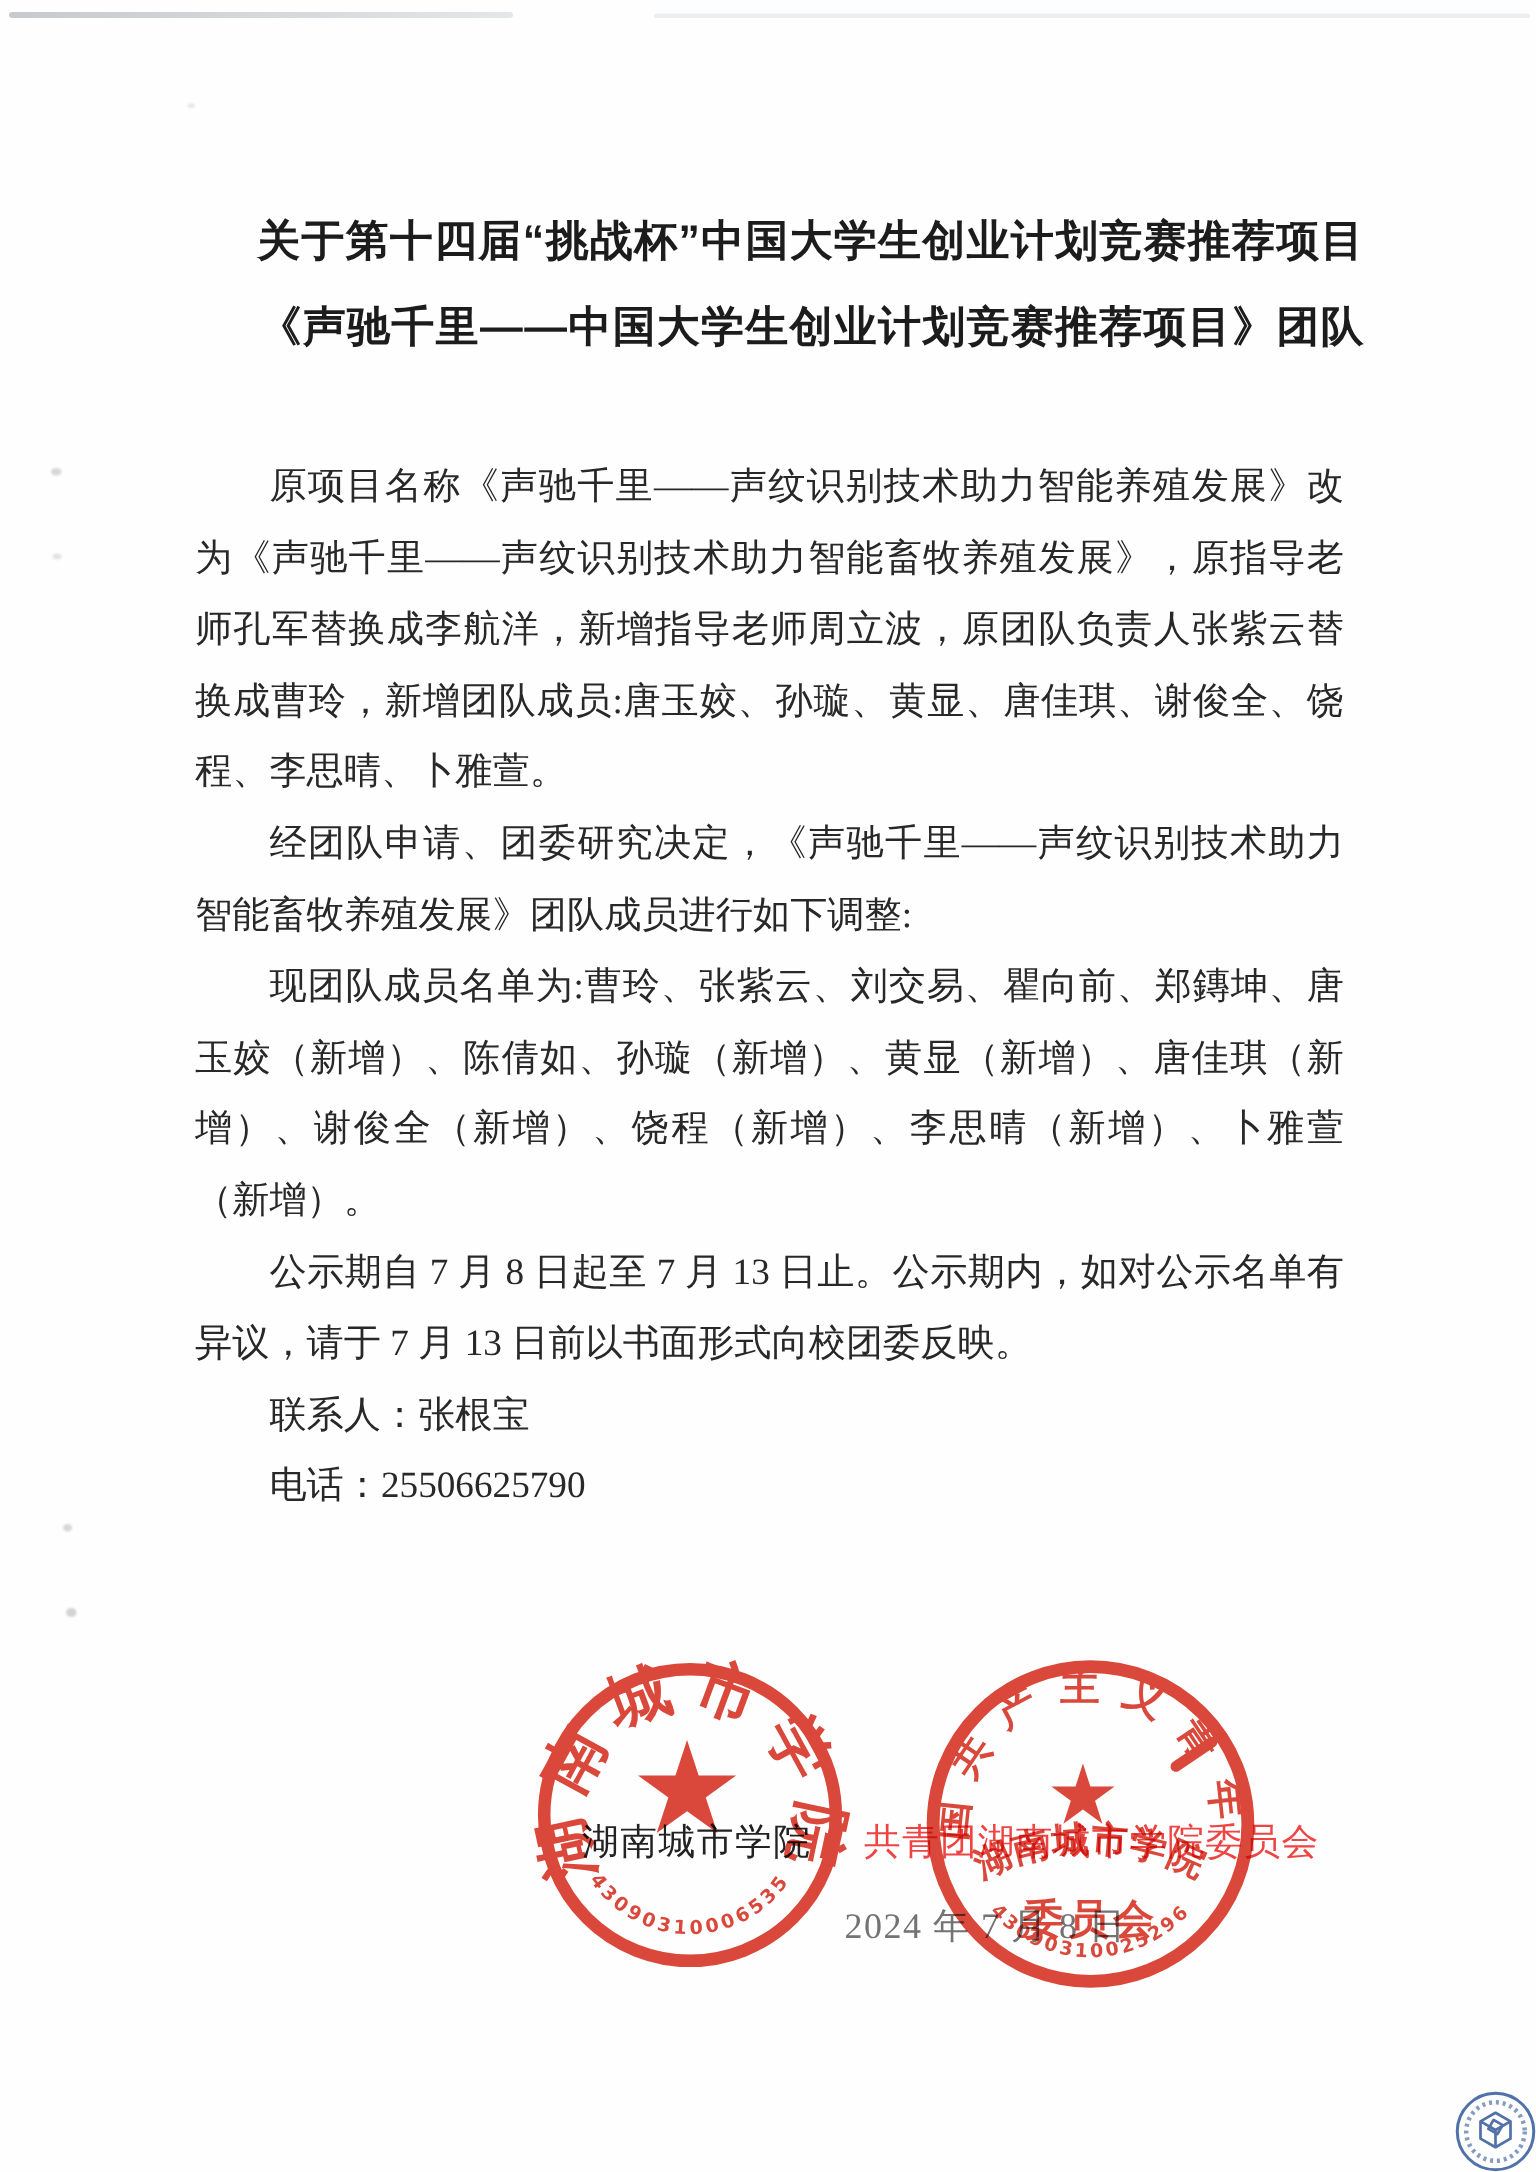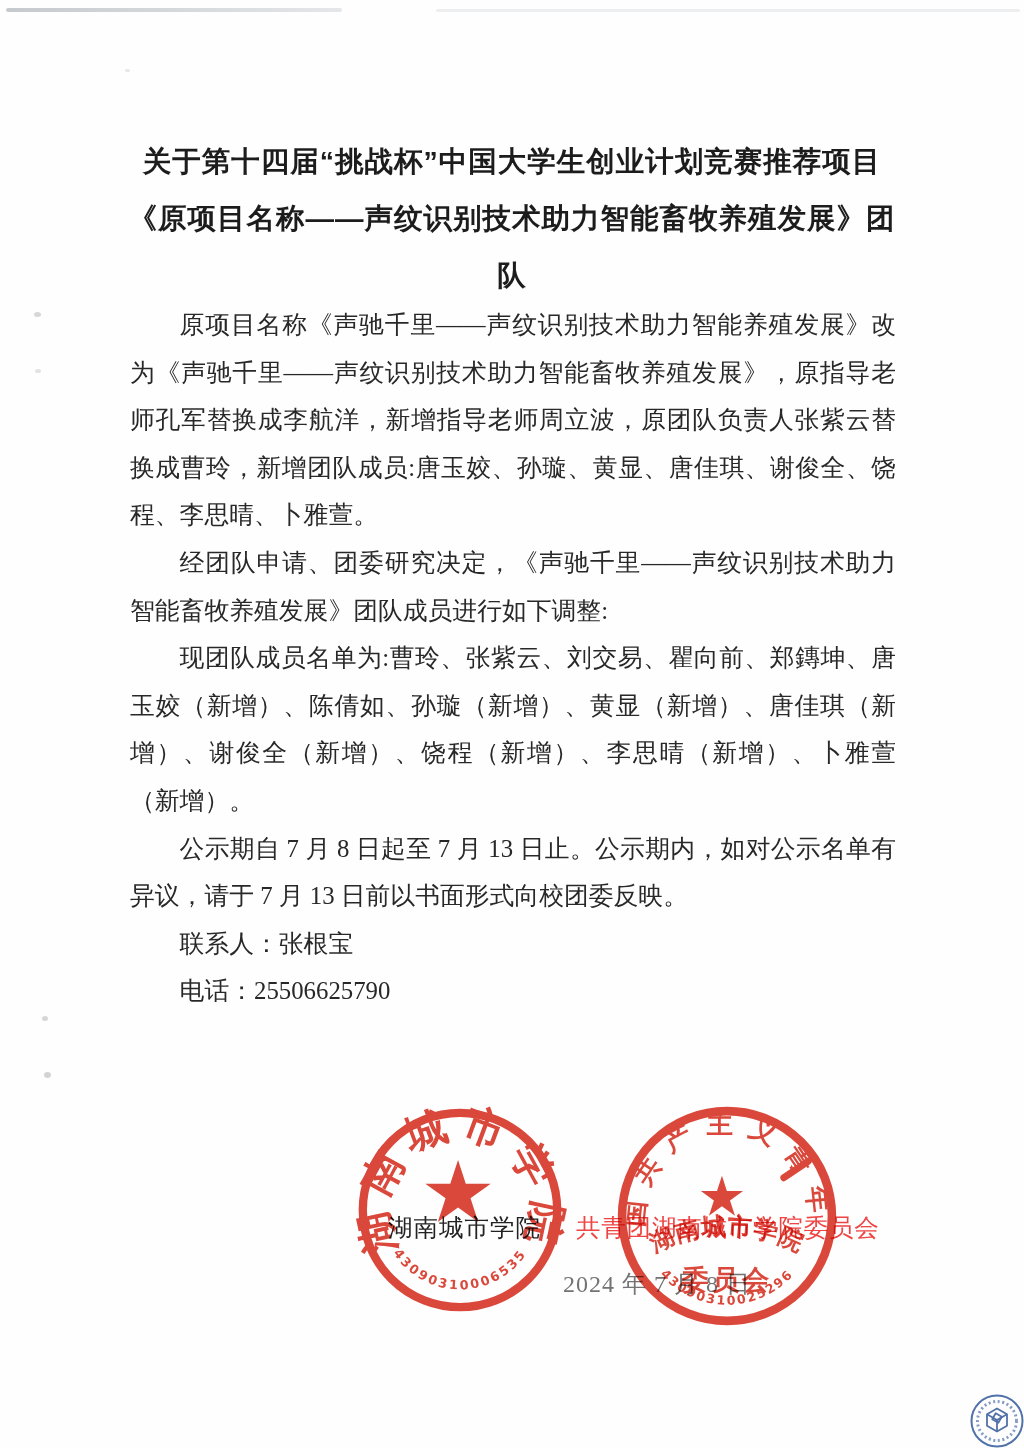--- a/index.html
+++ b/index.html
@@ -31,21 +31,21 @@
   .speck{position:absolute;background:#b0b0b0;border-radius:50%;opacity:.5;filter:blur(.6px);}
   .sp1{left:34px;top:312px;width:7px;height:5px;}
   .sp2{left:35px;top:369px;width:6px;height:4px;opacity:.35;}
   .sp3{left:42px;top:1016px;width:6px;height:5px;}
   .sp4{left:44px;top:1072px;width:7px;height:6px;opacity:.55;}
   .sp5{left:125px;top:69px;width:5px;height:3px;opacity:.3;}
 
   
   .title{
     position:absolute;top:133px;left:114px;width:796px;
-    text-align:center;
+    text-align:right;
     font-family:"Liberation Sans", sans-serif;
     font-weight:700;
     font-size:28.5px;
     line-height:57px;
     color:#1c1c1c;
     letter-spacing:1px;
   }
   .title span{display:block;}
 
   
@@ -109,21 +109,21 @@
   <div class="scan-edge"></div>
   <div class="scan-edge2"></div>
   <div class="speck sp1"></div>
   <div class="speck sp2"></div>
   <div class="speck sp3"></div>
   <div class="speck sp4"></div>
   <div class="speck sp5"></div>
 
   <h1 class="title">
     <span>关于第十四届“挑战杯”中国大学生创业计划竞赛推荐项目</span>
-    <span>《原项目名称——声纹识别技术助力智能畜牧养殖发展》团队</span>
+    <span>《声驰千里——中国大学生创业计划竞赛推荐项目》团队</span>
   </h1>
 
   <div class="doc-body">
     <p>原项目名称《声驰千里——声纹识别技术助力智能养殖发展》改为《声驰千里——声纹识别技术助力智能畜牧养殖发展》，原指导老师孔军替换成李航洋，新增指导老师周立波，原团队负责人张紫云替换成曹玲，新增团队成员:唐玉姣、孙璇、黄显、唐佳琪、谢俊全、饶程、李思晴、卜雅萱。</p>
     <p>经团队申请、团委研究决定，《声驰千里——声纹识别技术助力智能畜牧养殖发展》团队成员进行如下调整:</p>
     <p>现团队成员名单为:曹玲、张紫云、刘交易、瞿向前、郑鏄坤、唐玉姣（新增）、陈倩如、孙璇（新增）、黄显（新增）、唐佳琪（新增）、谢俊全（新增）、饶程（新增）、李思晴（新增）、卜雅萱（新增）。</p>
     <p>公示期自 7 月 8 日起至 7 月 13 日止。公示期内，如对公示名单有异议，请于 7 月 13 日前以书面形式向校团委反映。</p>
     <p>联系人：张根宝</p>
     <p>电话：25506625790</p>
   </div>

